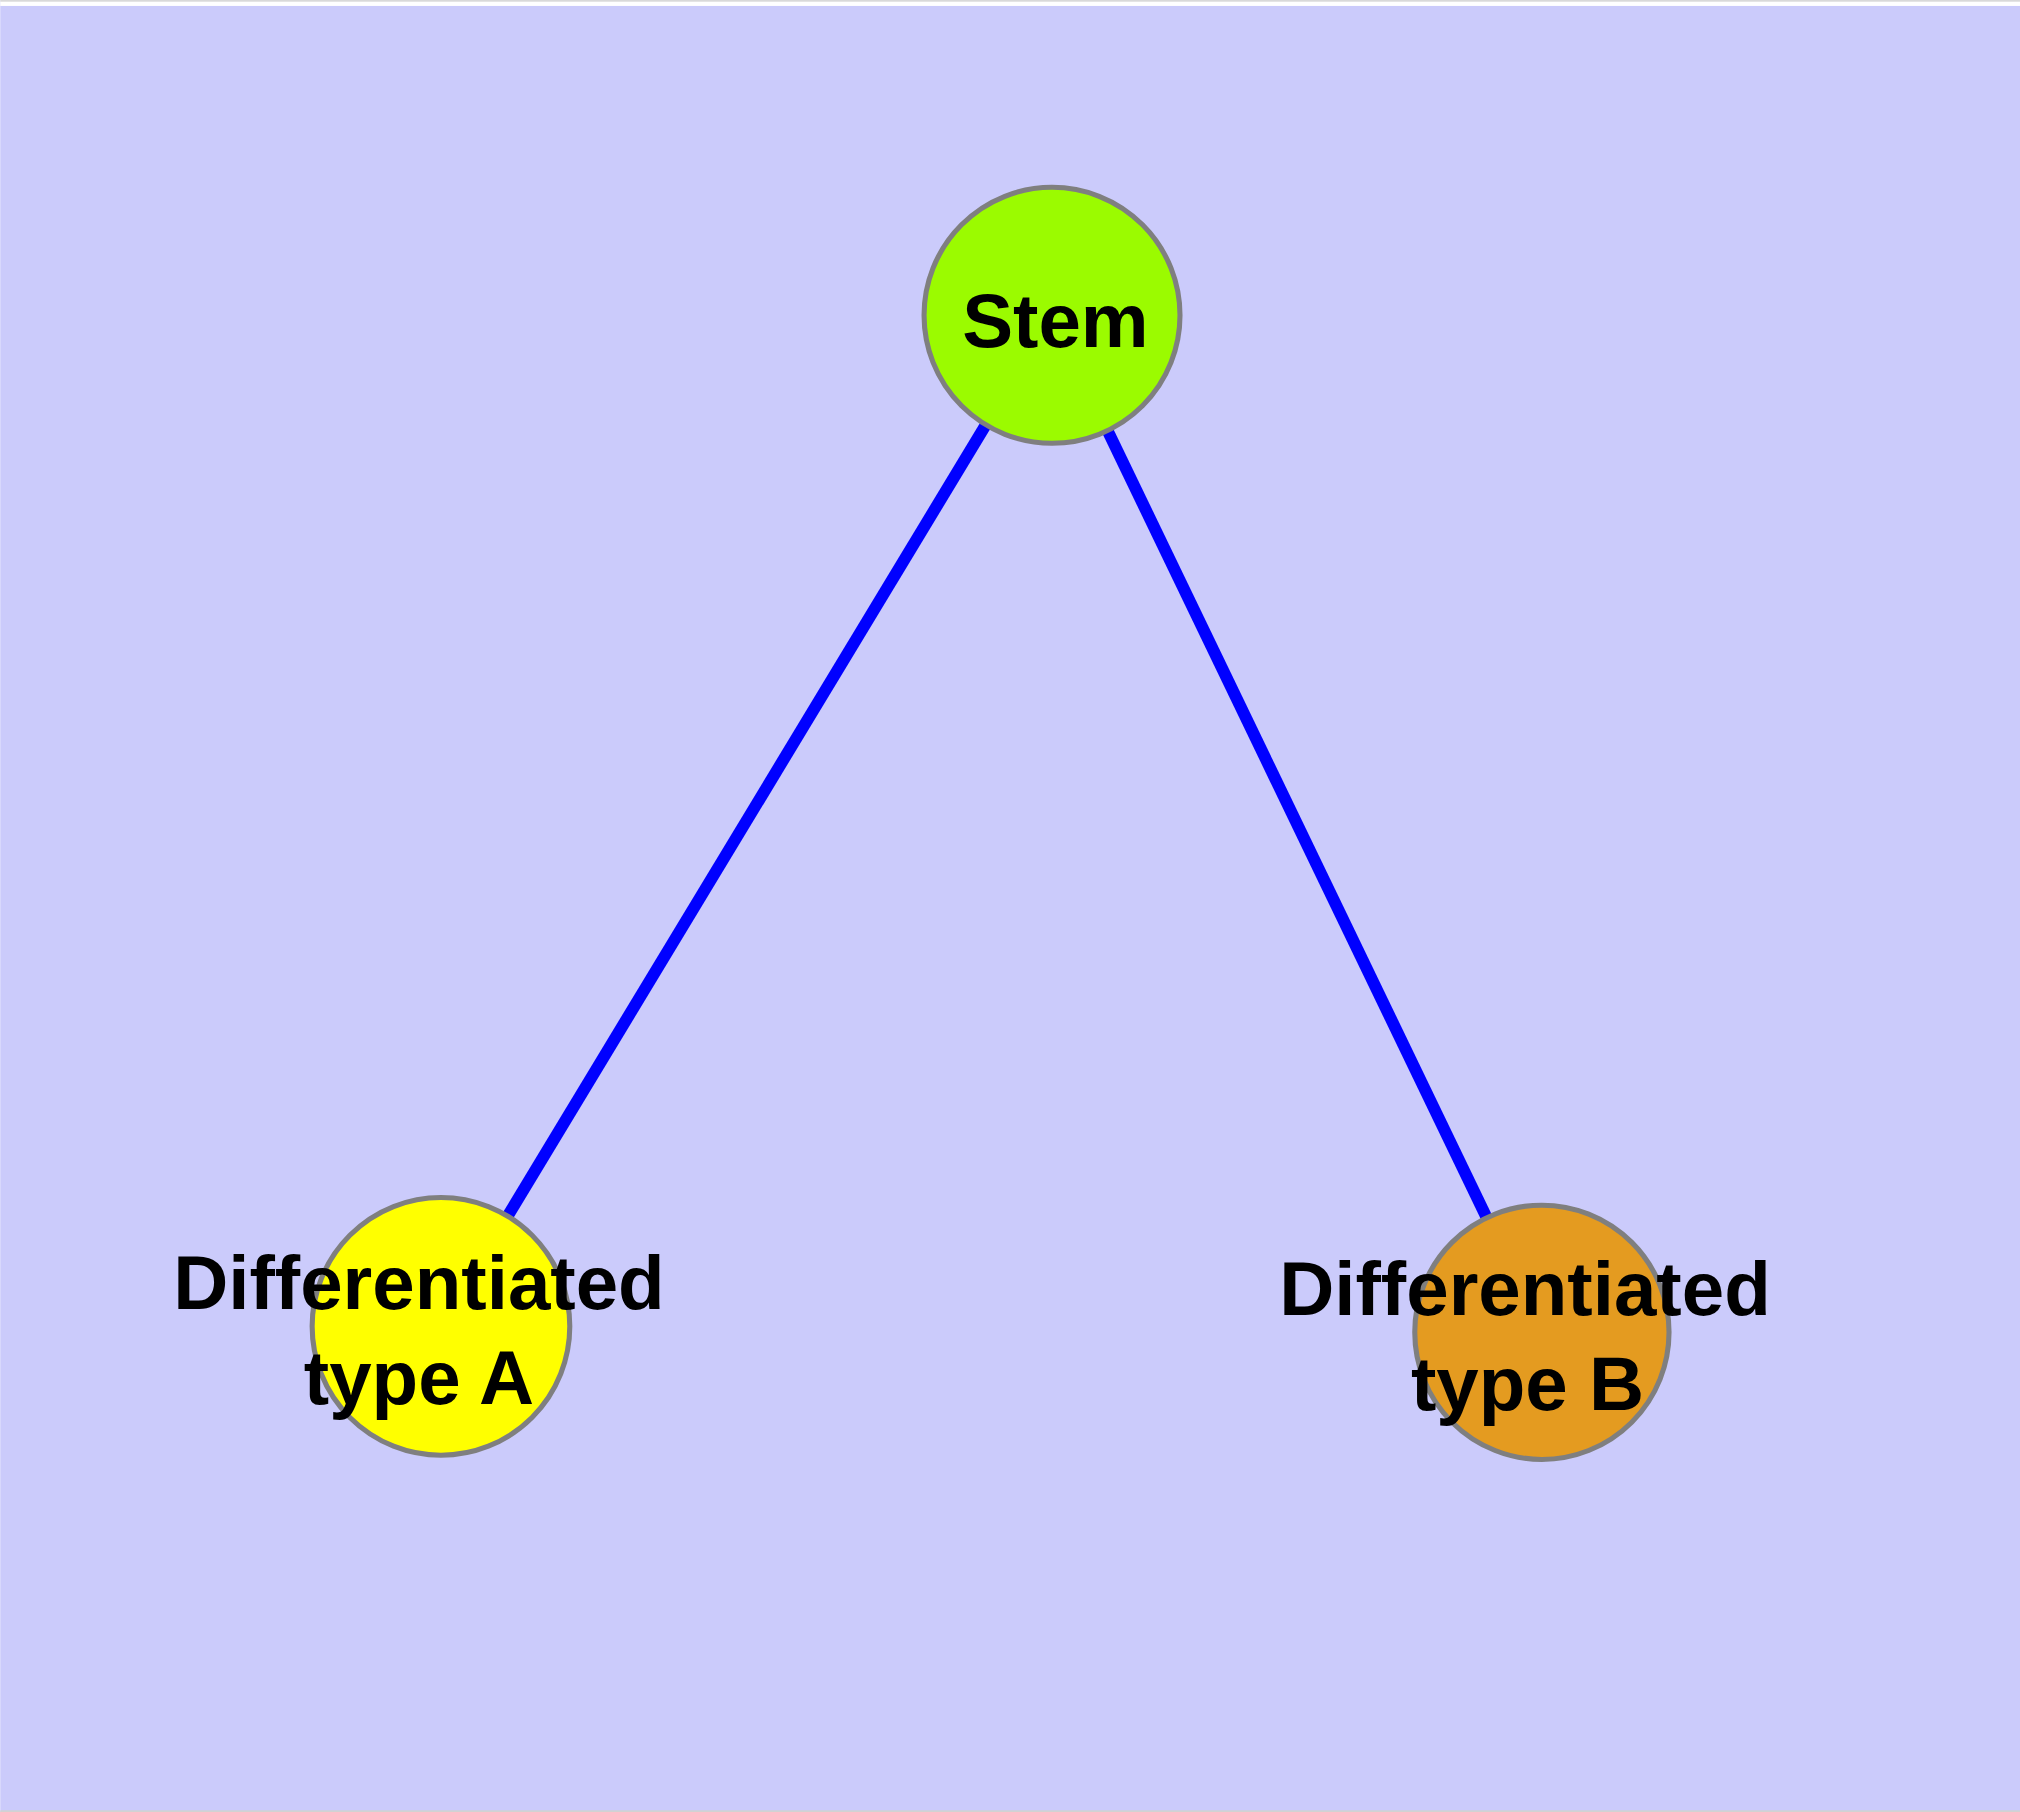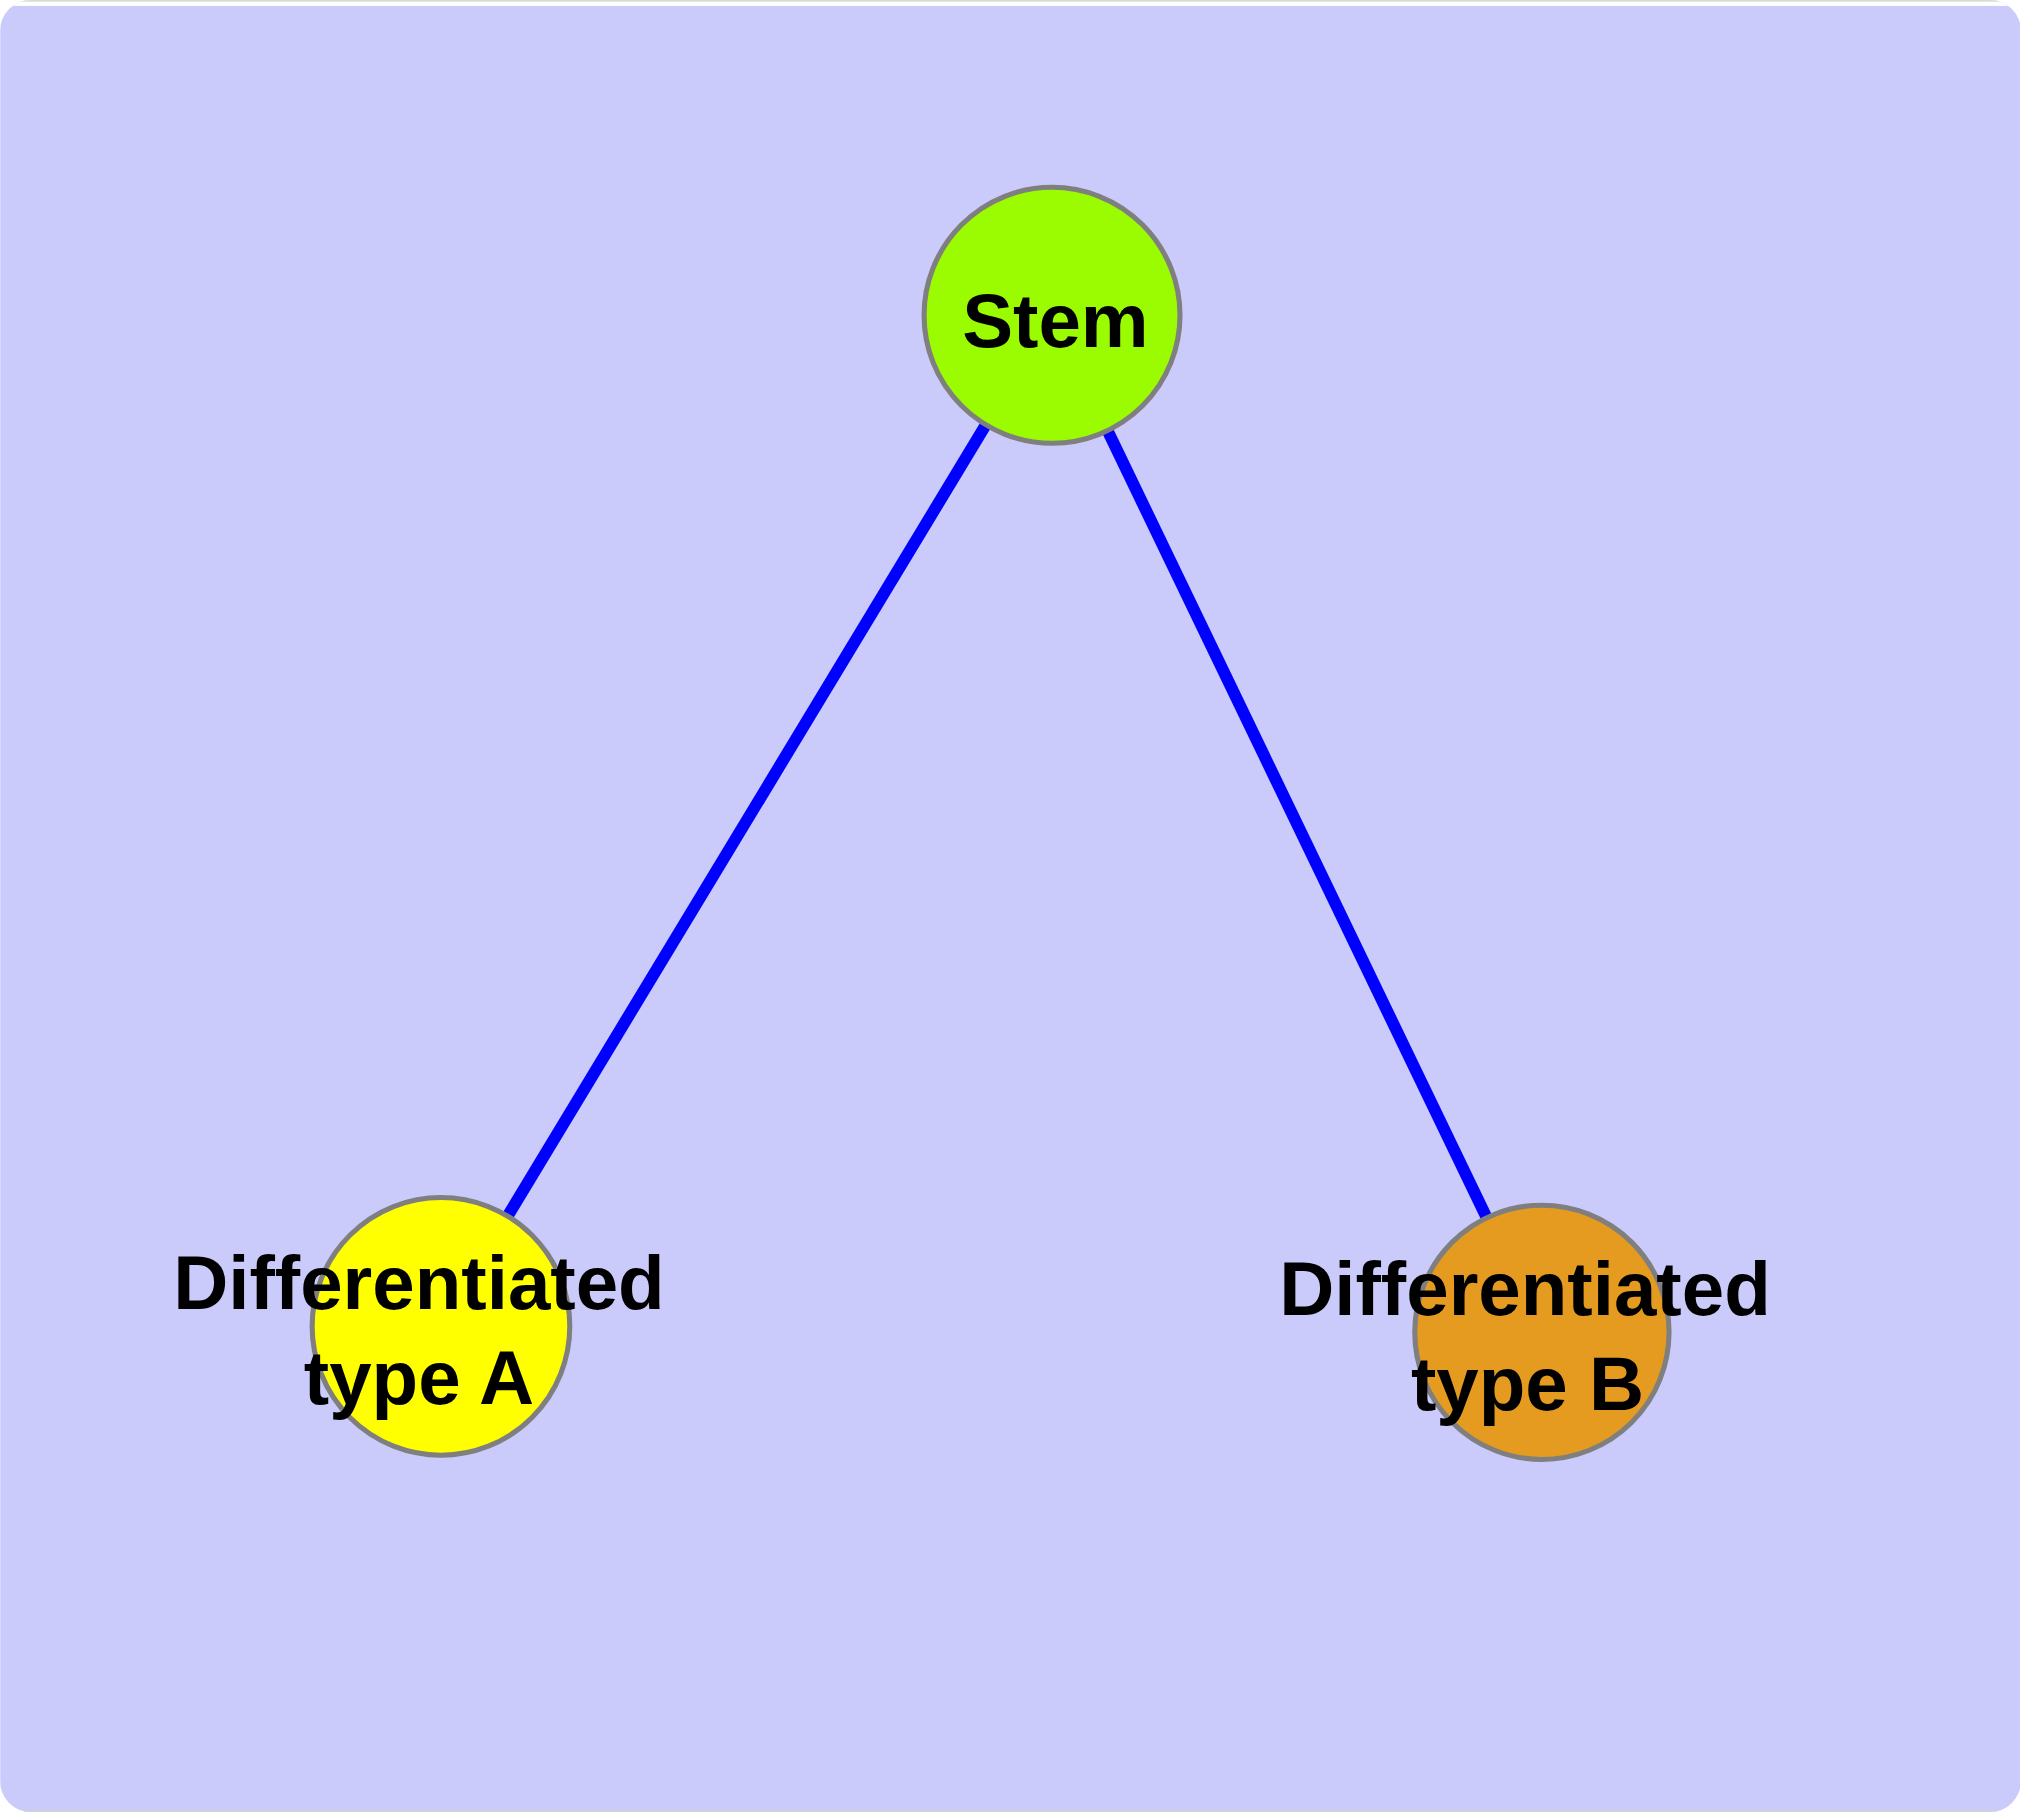--- a/index.html
+++ b/index.html
@@ -7,21 +7,20 @@
     padding: 0;
     background: #ffffff;
     font-family: "Liberation Sans", sans-serif;
   }
   .stage {
     position: relative;
     width: 2021px;
     height: 1812px;
     background: #ffffff;
     overflow: hidden;
-    border-radius: 31px;
   }
   .stage svg {
     position: absolute;
     left: 0;
     top: 0;
     display: block;
   }
   .node-circle {
     stroke-width: 6px;
   }

